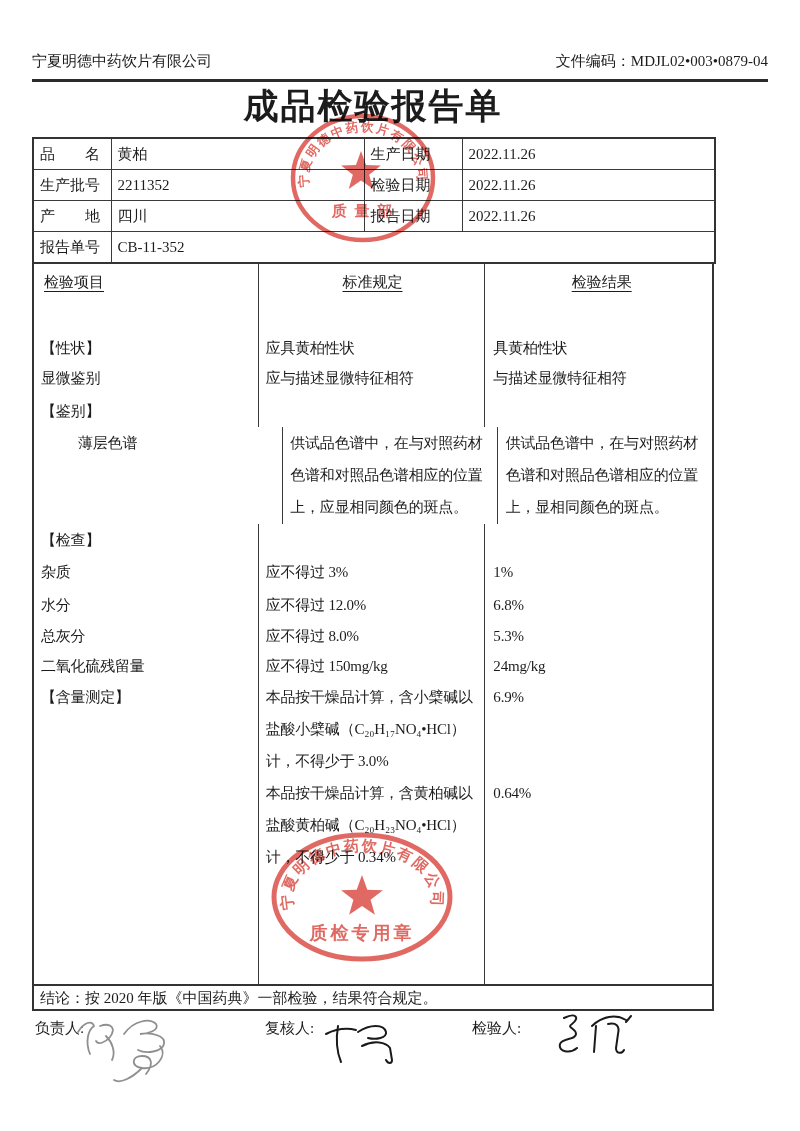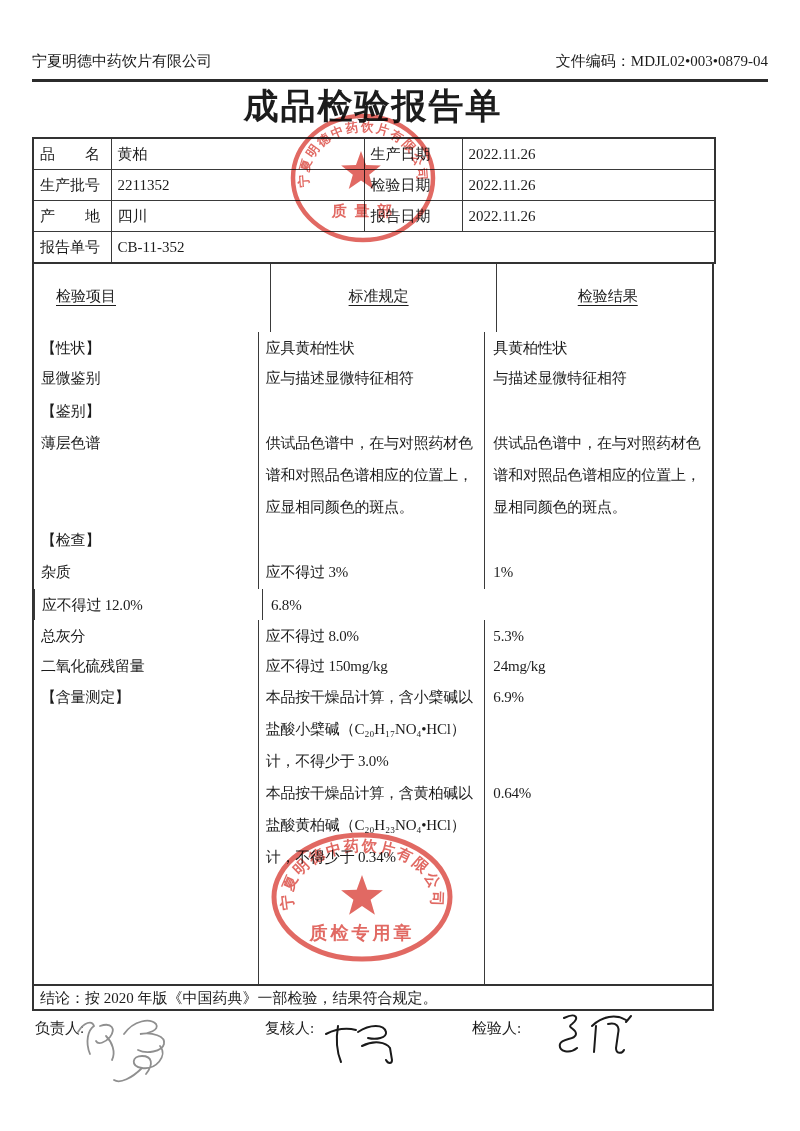--- a/index.html
+++ b/index.html
@@ -25,21 +25,21 @@
   td.val2{padding-left:8px;}
   
   .mtable{width:682px;box-sizing:border-box;border:2px solid #333;
           border-top:none;margin-top:0;font-size:15px;}
   .mrow{display:flex;}
   .mcell{box-sizing:border-box;overflow:visible;}
   .c1{width:225px;padding-left:7px;}
   .c2{width:228px;border-left:1.5px solid #3a3a3a;padding:0 5px 0 7px;}
   .c3{width:229px;border-left:1.5px solid #3a3a3a;padding:0 2px 0 8px;}
   .mhead{height:68px;}
-  .mhead .mcell{padding-top:20px;line-height:24px;margin-left:12px;}
+  .mhead .mcell{padding-top:6px;line-height:24px;}
   .mhead .hc{text-align:center;}
   .mhead span{text-decoration:underline;text-underline-offset:4px;}
   .mhead .c1{text-align:left;padding-left:10px;}
   .txt{line-height:32px;letter-spacing:-0.2px;}
   
   .concl{width:682px;box-sizing:border-box;border:2px solid #333;border-top:2px solid #333;
          margin-top:-2px;height:27px;line-height:24px;font-size:15px;padding-left:6px;}
   
   .signrow{position:relative;width:682px;height:110px;font-size:15px;}
   .siglabel{position:absolute;top:8px;white-space:nowrap;}
@@ -127,21 +127,21 @@
             <div class="mcell c1">
               <div class="txt">【鉴别】</div>
             </div>
             <div class="mcell c2">
               <div class="txt"></div>
             </div>
             <div class="mcell c3">
               <div class="txt"></div>
             </div>
           </div>
-          <div class="mrow" style="height: 97px;">
+          <div class="mrow" style="height: 97px; padding-left: 37px;">
             <div class="mcell c1">
               <div class="txt">薄层色谱</div>
             </div>
             <div class="mcell c2">
               <div class="txt">供试品色谱中，在与对照药材色谱和对照品色谱相应的位置上，应显相同颜色的斑点。</div>
             </div>
             <div class="mcell c3">
               <div class="txt">供试品色谱中，在与对照药材色谱和对照品色谱相应的位置上，显相同颜色的斑点。</div>
             </div>
           </div>
@@ -161,20 +161,23 @@
               <div class="txt">杂质</div>
             </div>
             <div class="mcell c2">
               <div class="txt">应不得过 3%</div>
             </div>
             <div class="mcell c3">
               <div class="txt">1%</div>
             </div>
           </div>
           <div class="mrow" style="height: 31px;">
+            <div class="mcell c1">
+              <div class="txt">水分</div>
+            </div>
             <div class="mcell c2">
               <div class="txt">应不得过 12.0%</div>
             </div>
             <div class="mcell c3">
               <div class="txt">6.8%</div>
             </div>
           </div>
           <div class="mrow" style="height: 30px;">
             <div class="mcell c1">
               <div class="txt">总灰分</div>

